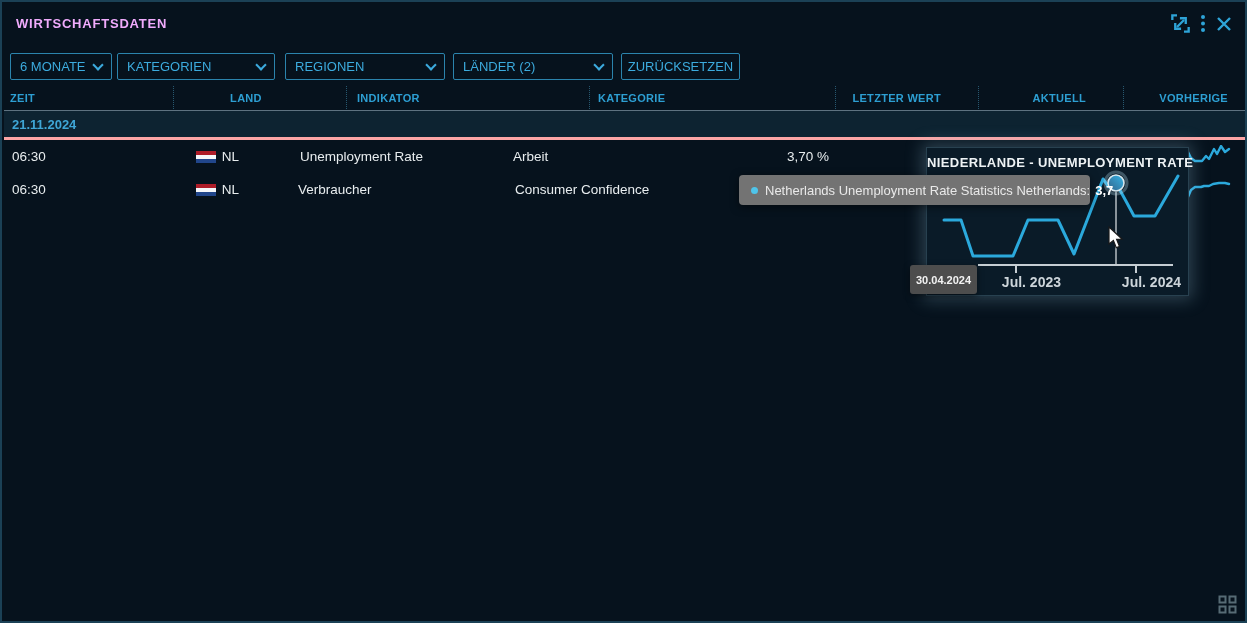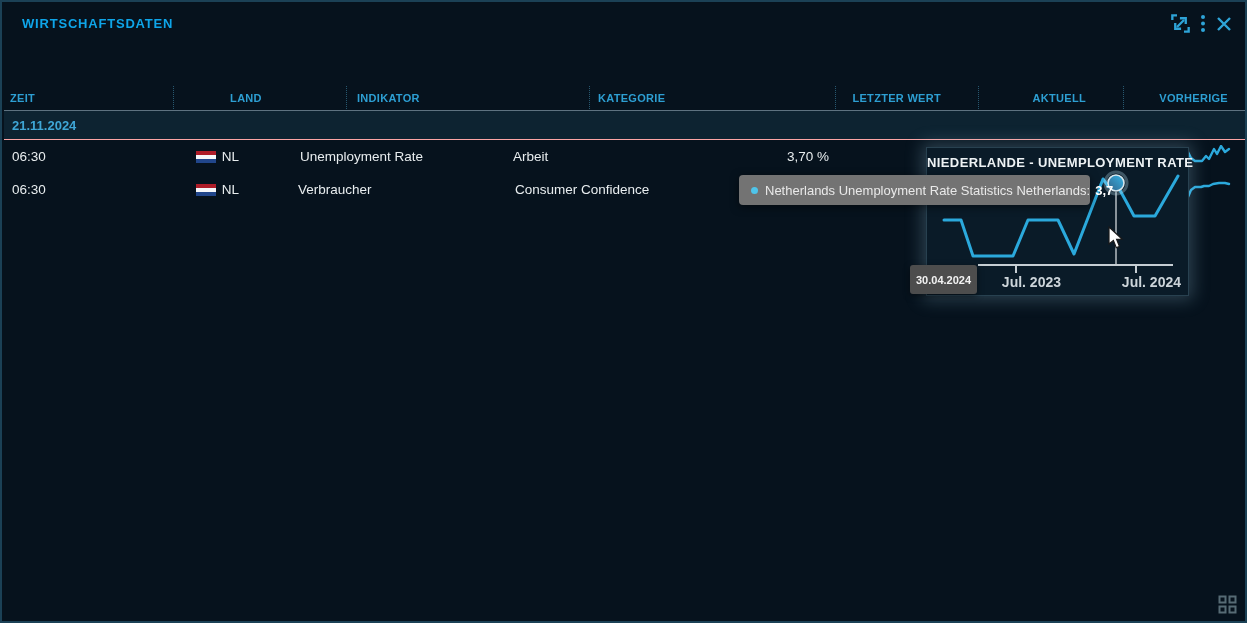--- a/index.html
+++ b/index.html
@@ -4,22 +4,22 @@
 <style>
   html,body{margin:0;padding:0;background:#02070c;}
   *{box-sizing:border-box;}
   .window{
     position:relative;width:1247px;height:623px;
     background:#06121d;border:2px solid #1b4156;
     font-family:"Liberation Sans",sans-serif;overflow:hidden;
   }
   
   .titlebar-title{
-    position:absolute;left:20px;top:14px;font-size:13px;font-weight:bold;
-    color:#0ea5e9;letter-spacing:.8px;
+    position:absolute;left:14px;top:14px;font-size:13px;font-weight:bold;
+    color:#f0abfc;letter-spacing:.8px;
   }
   .titlebar-icons{position:absolute;right:12px;top:11px;display:flex;align-items:center;gap:9px;}
   .tb-icon{display:block;cursor:pointer;}
   
   .filters{position:absolute;left:0;top:51px;width:100%;height:27px;}
   .filterbox{
     position:absolute;top:0;height:27px;border:1px solid #2b84ad;border-radius:2px;
     color:#3cabde;font-size:13px;display:flex;align-items:center;
     padding:0 9px;cursor:pointer;background:transparent;
   }
@@ -42,21 +42,21 @@
   .th{display:flex;align-items:center;border-left:1px dotted #275870;}
   .th:first-child{border-left:none;}
   .th-zeit{padding-left:6px;}
   .th-land{justify-content:center;}
   .th-kategorie{padding-left:8px;}
   .th-indikator{padding-left:10px;}
   .th-right{justify-content:flex-end;padding-right:9px;}
   
   .daterow{
     position:absolute;left:2px;top:108px;width:1243px;height:30px;
-    background:#0d2331;border-top:1px solid #5e7280;border-bottom:1px solid #fca5a5;
+    background:#0d2331;border-top:1px solid #5e7280;border-bottom:3px solid #fca5a5;
     color:#3fa6d6;font-size:13px;font-weight:bold;display:flex;align-items:center;padding-left:8px;
   }
   
   .row{
     position:absolute;left:2px;width:1243px;height:33px;
     display:grid;grid-template-columns:141px 145px 215px 218px 115px 117px 114px 115px 1fr;
     font-size:13.5px;color:#e8edef;align-items:center;
   }
   .row-1{top:138px;} .row-2{top:171px;}
   .cell{display:flex;align-items:center;height:100%;}
@@ -121,20 +121,41 @@
     <svg class="tb-icon" width="6" height="21" viewBox="0 0 6 21">
       <circle cx="3" cy="4" r="2" fill="#2ea4d8"></circle>
       <circle cx="3" cy="10.5" r="2" fill="#2ea4d8"></circle>
       <circle cx="3" cy="17" r="2" fill="#2ea4d8"></circle>
     </svg>
     <svg class="tb-icon" width="18" height="18" viewBox="0 0 18 18">
       <path d="M3 3 L15 15 M15 3 L3 15" stroke="#2ea4d8" stroke-width="2.4" fill="none"></path>
     </svg>
   </div>
 
+  <div class="filters">
+    <div class="filterbox f-time">
+      <span class="lbl">6 MONATE</span>
+      <span class="chev"></span>
+    </div>
+    <div class="filterbox f-cat">
+      <span class="lbl">KATEGORIEN</span>
+      <span class="chev"></span>
+    </div>
+    <div class="filterbox f-reg">
+      <span class="lbl">REGIONEN</span>
+      <span class="chev"></span>
+    </div>
+    <div class="filterbox f-land">
+      <span class="lbl">LÄNDER (2)</span>
+      <span class="chev"></span>
+    </div>
+    <div class="filterbox f-reset">
+      <span class="lbl">ZURÜCKSETZEN</span>
+    </div>
+  </div>
 
   <div class="thead">
     <div class="th th-zeit">ZEIT</div>
     <div class="th th-land">LAND</div>
     <div class="th th-indikator">INDIKATOR</div>
     <div class="th th-kategorie">KATEGORIE</div>
     <div class="th th-right">LETZTER WERT</div>
     <div class="th th-right">AKTUELL</div>
     <div class="th th-right">VORHERIGE</div>
     <div class="th th-right">PROGNOSE</div>

